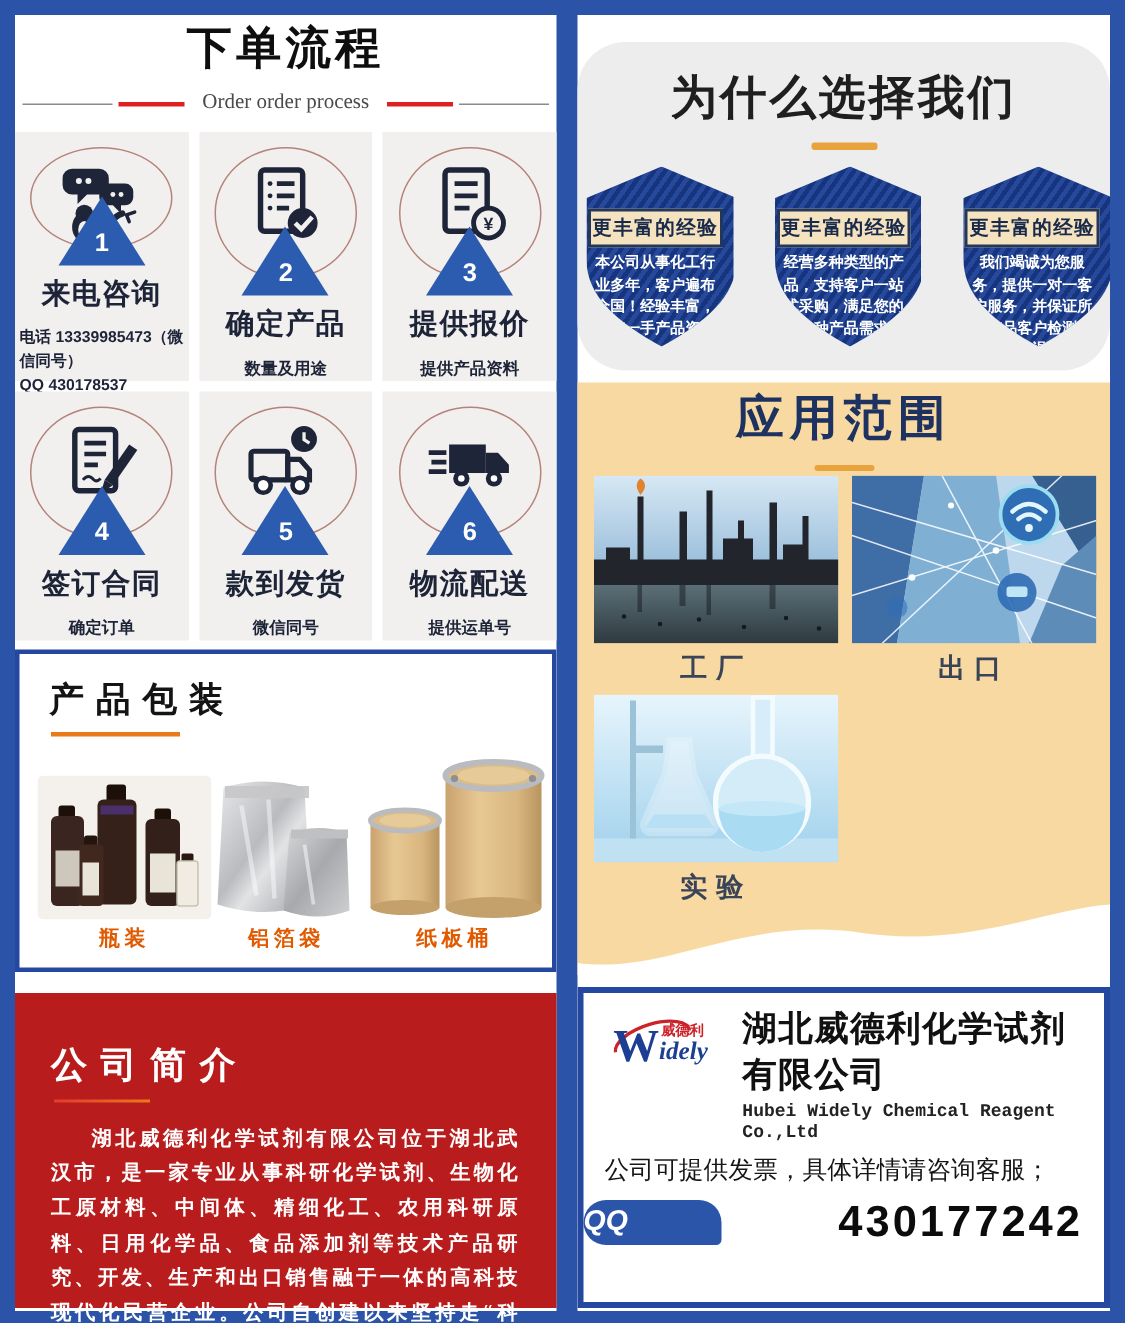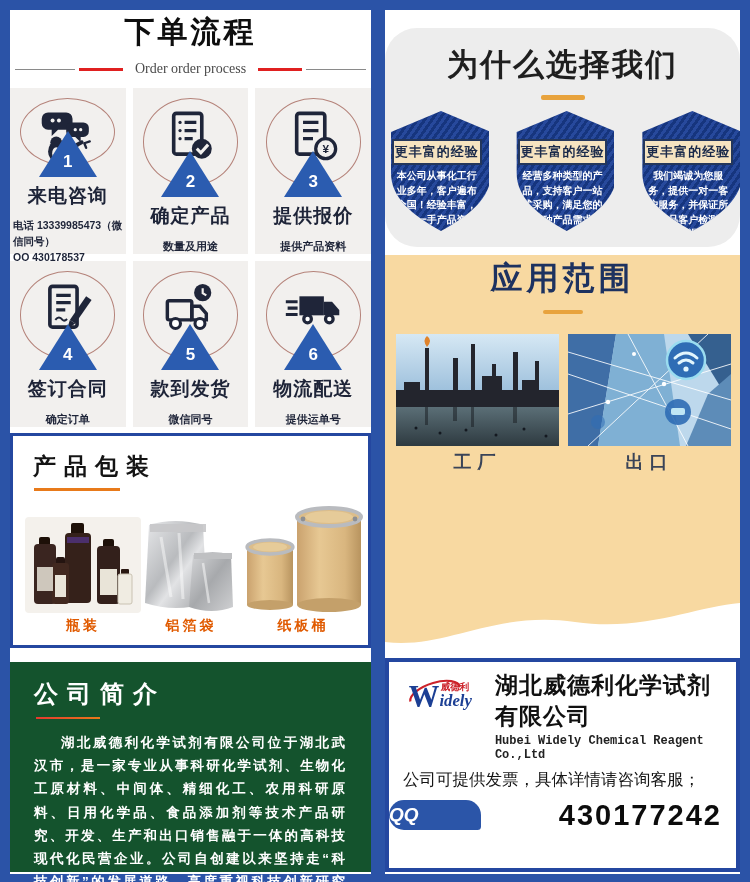--- a/index.html
+++ b/index.html
@@ -28,21 +28,21 @@
 
   
   .pack-box { position:absolute; top:423px; left:0; right:0; height:215px; background:#fff; border:3px solid #2447a0; }
   .pack-title { margin:15px 0 0 20px; font-size:23px; font-weight:800; letter-spacing:8px; color:#141414; }
   .pack-underline { width:86px; height:3px; background:#e87a1a; margin:6px 0 0 21px; }
   .pack-row { display:flex; justify-content:space-between; align-items:flex-end; padding:0 12px; margin-top:6px; height:138px; }
   .pack-fig { display:flex; flex-direction:column; align-items:center; justify-content:flex-end; }
   .pack-label { margin-top:4px; font-size:14px; font-weight:800; color:#e05a00; letter-spacing:3px; }
 
   
-  .profile-box { position:absolute; top:652px; left:0; right:0; bottom:2px; background:#14532d; padding:16px 24px 0 24px; }
+  .profile-box { position:absolute; top:652px; left:0; right:0; bottom:2px; background:#b91c1c; padding:32px 24px 0 24px; }
   .profile-title { font-size:24px; font-weight:800; letter-spacing:9px; color:#fff; }
   .profile-underline { width:64px; height:2px; background:linear-gradient(90deg,#e4392f,#e87a1a); margin:7px 0 0 2px; }
   .profile-text { margin-top:12px; color:#fff; font-size:13.5px; font-weight:700; line-height:1.72; letter-spacing:2px; text-align:justify; text-indent:2em; }
 
   
   .why-panel { position:absolute; top:18px; left:0; right:0; height:219px; background:#ededed;border-radius:32px; }
   .why-title { padding-top:16px; text-align:center; font-size:31px; font-weight:800; letter-spacing:2px; color:#1f1f1f; }
   .why-underline { width:44px; height:5px; background:#e8a33d; border-radius:2px; margin:9px auto 0; }
   .shield-row { display:flex; justify-content:center; gap:22px; margin-top:11px; }
   .shield { position:relative; width:112px; height:126px;
@@ -51,21 +51,21 @@
   @supports (clip-path:path("M0 0H10V10Z")) {
     .shield { clip-path:path("M56 0 L106 21 L106 62 C106 87 85 104 56 120 C27 104 6 87 6 62 L6 21 Z"); }
   }
   .shield-label { position:absolute; top:28px; left:7px; right:7px; background:#f5e3c0; border:2px solid #23365c; text-align:center; font-size:13px; font-weight:800; color:#1a2a4a; padding:2px 0; letter-spacing:1px; }
   .shield-text { position:absolute; top:58px; left:7px; right:7px; color:#fff; font-size:10px; font-weight:700; line-height:1.45; text-align:center; }
 
   
   .apps-panel { position:absolute; top:245px; left:0; right:0; height:395px; background:#f8d9a1; overflow:hidden; }
   .apps-title { padding-top:2px; text-align:center; font-size:32px; font-weight:800; letter-spacing:4px; color:#1d3260; }
   .apps-underline { width:40px; height:4px; background:#e8a33d; border-radius:2px; margin:9px auto 0; }
-  .apps-grid { display:grid; grid-template-columns:1fr 1fr 1fr 1fr; gap:2px 9px; margin:20px 11px 0; }
+  .apps-grid { display:grid; grid-template-columns:1fr 1fr 1fr; gap:2px 9px; margin:3px 11px 0; }
   .app-fig .photo { width:100%; height:112px; overflow:hidden; }
   .app-label { text-align:center; font-size:18px; font-weight:800; color:#3a4458; letter-spacing:6px; margin:4px 0 4px; }
   .apps-wave { position:absolute; bottom:0; left:0; right:0; height:52px; }
 
   
   .contact-box { position:absolute; top:648px; left:0; right:0; bottom:2px; background:#fff; border:4px solid #2447a0; padding:8px 14px 0; }
   .logo-row { display:flex; align-items:flex-start; }
   .name-col { margin-left:6px; }
   .company-cn { font-size:23px; font-weight:800; color:#111; letter-spacing:1px; }
   .company-en { font-family:"Liberation Mono", monospace; font-size:12px; font-weight:700; color:#222; margin-top:2px; }

